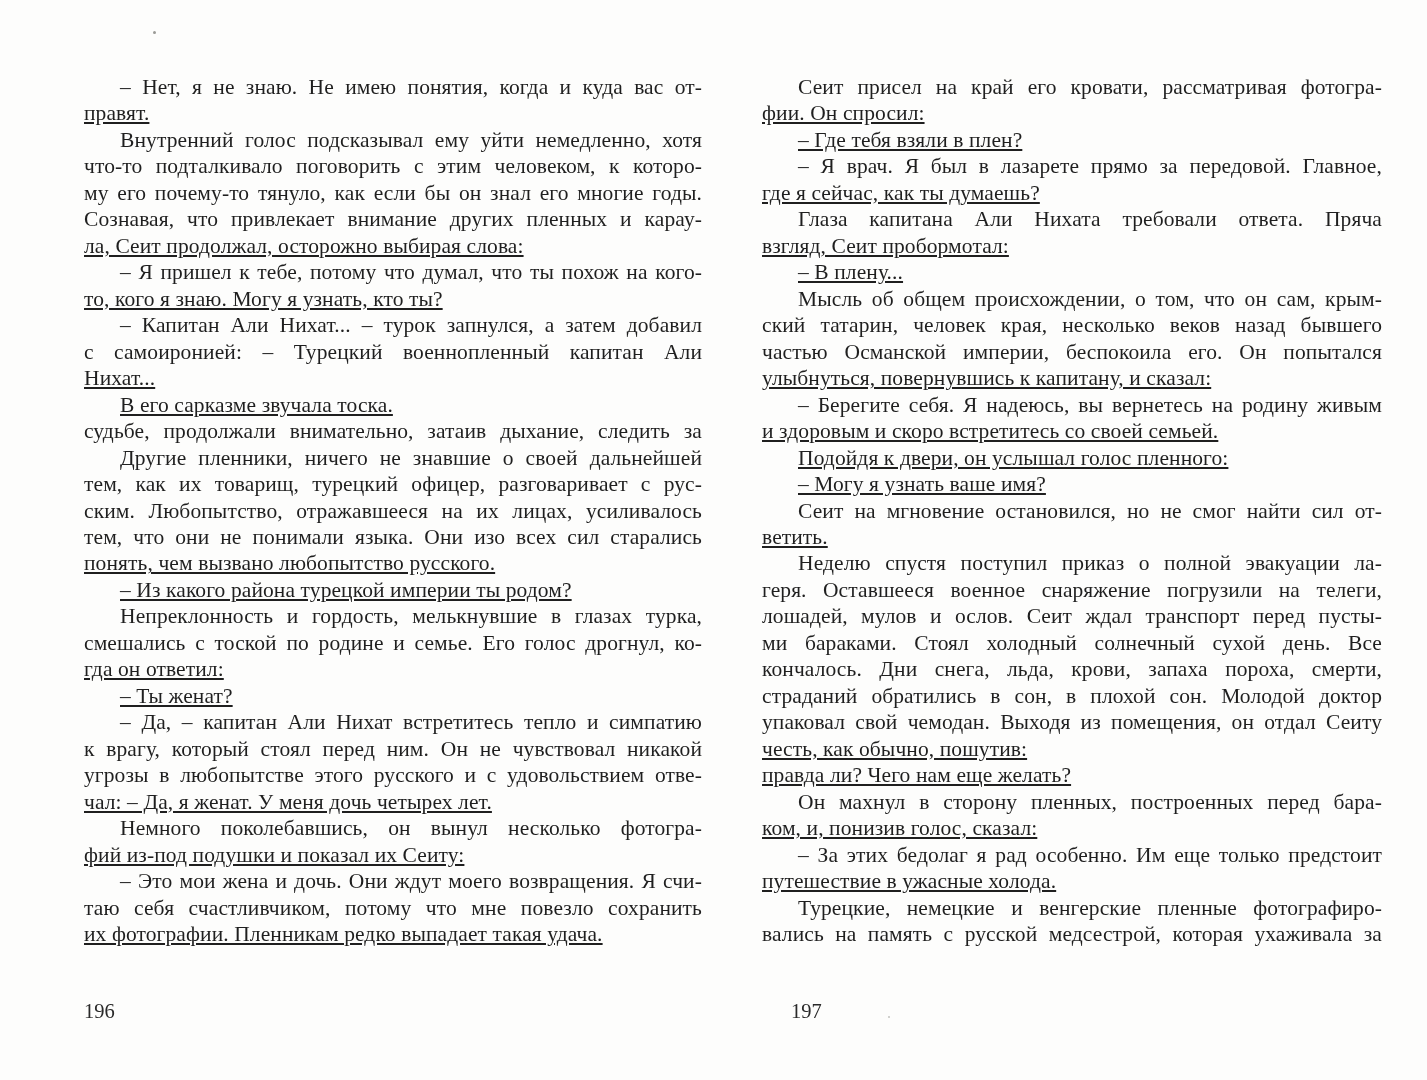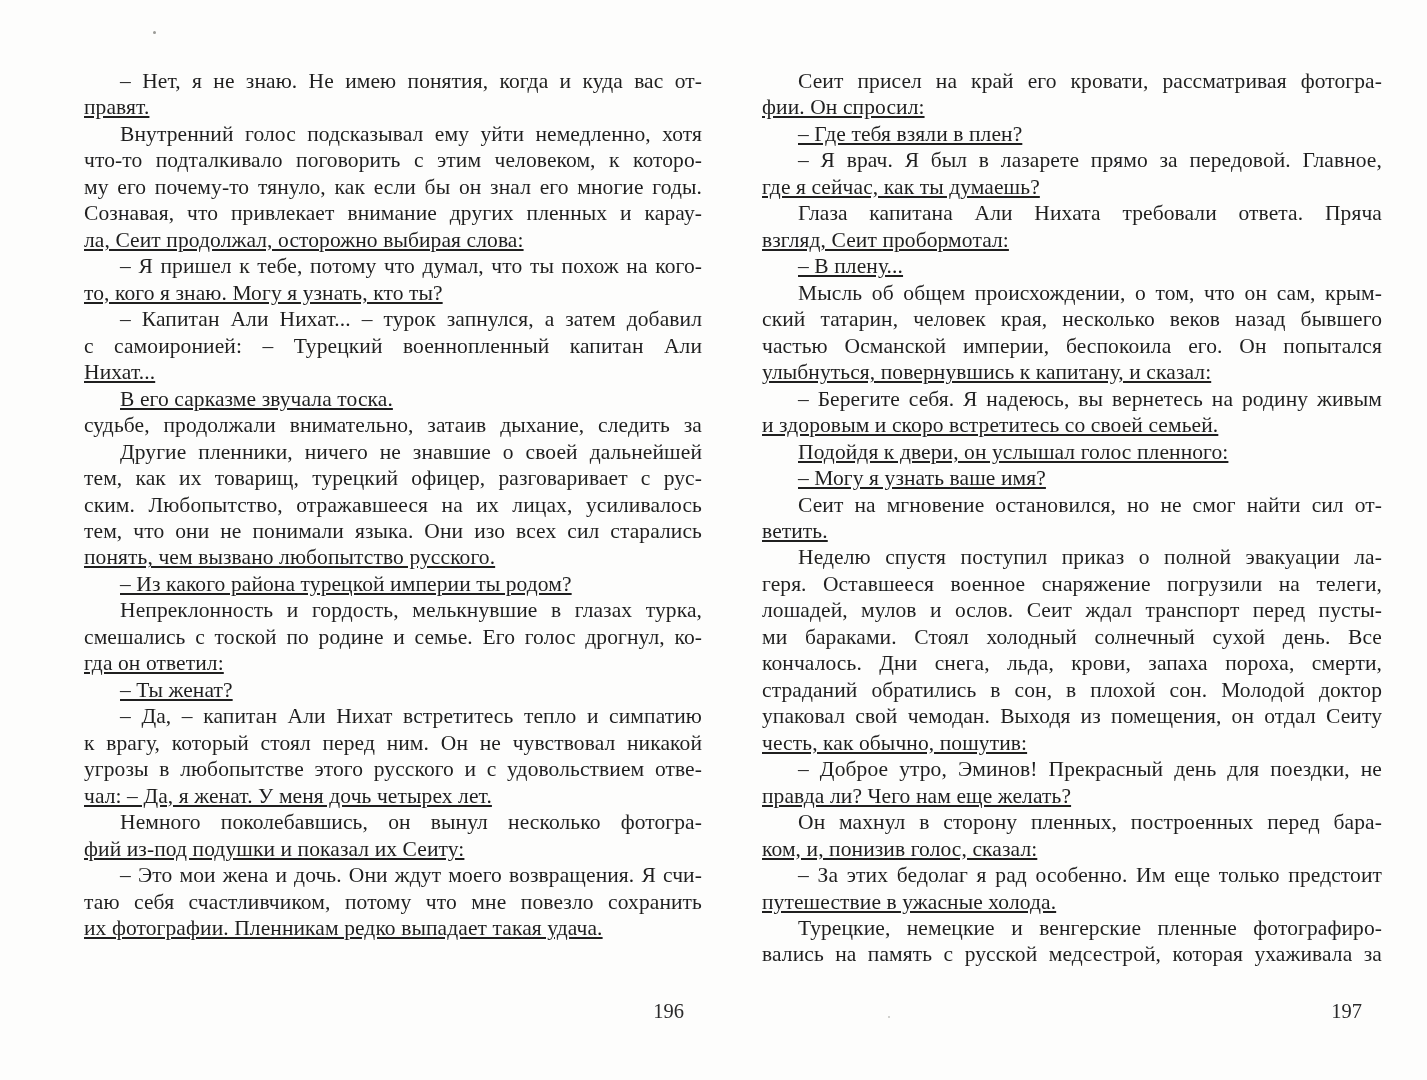--- a/index.html
+++ b/index.html
@@ -11,45 +11,45 @@
     position: relative;
     width: 1427px;
     height: 1080px;
     background: #fdfdfc;
     overflow: hidden;
     font-family: "Liberation Serif", "DejaVu Serif", serif;
     color: #1f1f1f;
   }
   .page-content {
     position: absolute;
-    top: 68px;
+    top: 74px;
   }
   .page-content.left  { left: 84px;  width: 618px; }
   .page-content.right { left: 762px; width: 620px; }
   .line {
     font-size: 21.5px;
     line-height: 26.47px;
     height: 26.47px;
     white-space: nowrap;
     text-align: justify;
     text-align-last: justify;
     letter-spacing: 0.1px;
   }
   .line.first { padding-left: 36px; }
   .line.last  { text-align-last: left; text-decoration: underline; }
   .folio {
     position: absolute;
     top: 1000px;
     font-size: 20.5px;
     color: #2a2a2a;
-    text-align: right;
+    text-align: left;
     font-family: Liberation Serif, serif;
   }
   .folio.left  { left: 84px;  width: 600px; }
-  .folio.right { left: 762px; width: 600px; }
+  .folio.right { left: 791px; width: 600px; }
   .speck {
     position: absolute;
     background: #9a9a96;
     border-radius: 50%;
   }
   .speck.a { left: 153px; top: 31px;  width: 3px; height: 3px; }
   .speck.b { left: 888px; top: 1016px; width: 2px; height: 2px; opacity: .6; }
 </style>
 </head>
 <body>
@@ -112,21 +112,20 @@
       <div class="line first">Сеит на мгновение остановился, но не смог найти сил от-</div>
       <div class="line last">ветить.</div>
       <div class="line first">Неделю спустя поступил приказ о полной эвакуации ла-</div>
       <div class="line">геря. Оставшееся военное снаряжение погрузили на телеги,</div>
       <div class="line">лошадей, мулов и ослов. Сеит ждал транспорт перед пусты-</div>
       <div class="line">ми бараками. Стоял холодный солнечный сухой день. Все</div>
       <div class="line">кончалось. Дни снега, льда, крови, запаха пороха, смерти,</div>
       <div class="line">страданий обратились в сон, в плохой сон. Молодой доктор</div>
       <div class="line">упаковал свой чемодан. Выходя из помещения, он отдал Сеиту</div>
       <div class="line last">честь, как обычно, пошутив:</div>
-      <div class="line first">– Доброе утро, Эминов! Прекрасный день для поездки, не</div>
       <div class="line last">правда ли? Чего нам еще желать?</div>
       <div class="line first">Он махнул в сторону пленных, построенных перед бара-</div>
       <div class="line last">ком, и, понизив голос, сказал:</div>
       <div class="line first">– За этих бедолаг я рад особенно. Им еще только предстоит</div>
       <div class="line last">путешествие в ужасные холода.</div>
       <div class="line first">Турецкие, немецкие и венгерские пленные фотографиро-</div>
       <div class="line">вались на память с русской медсестрой, которая ухаживала за</div>
     </div>
 
   <div class="folio left">196</div>

